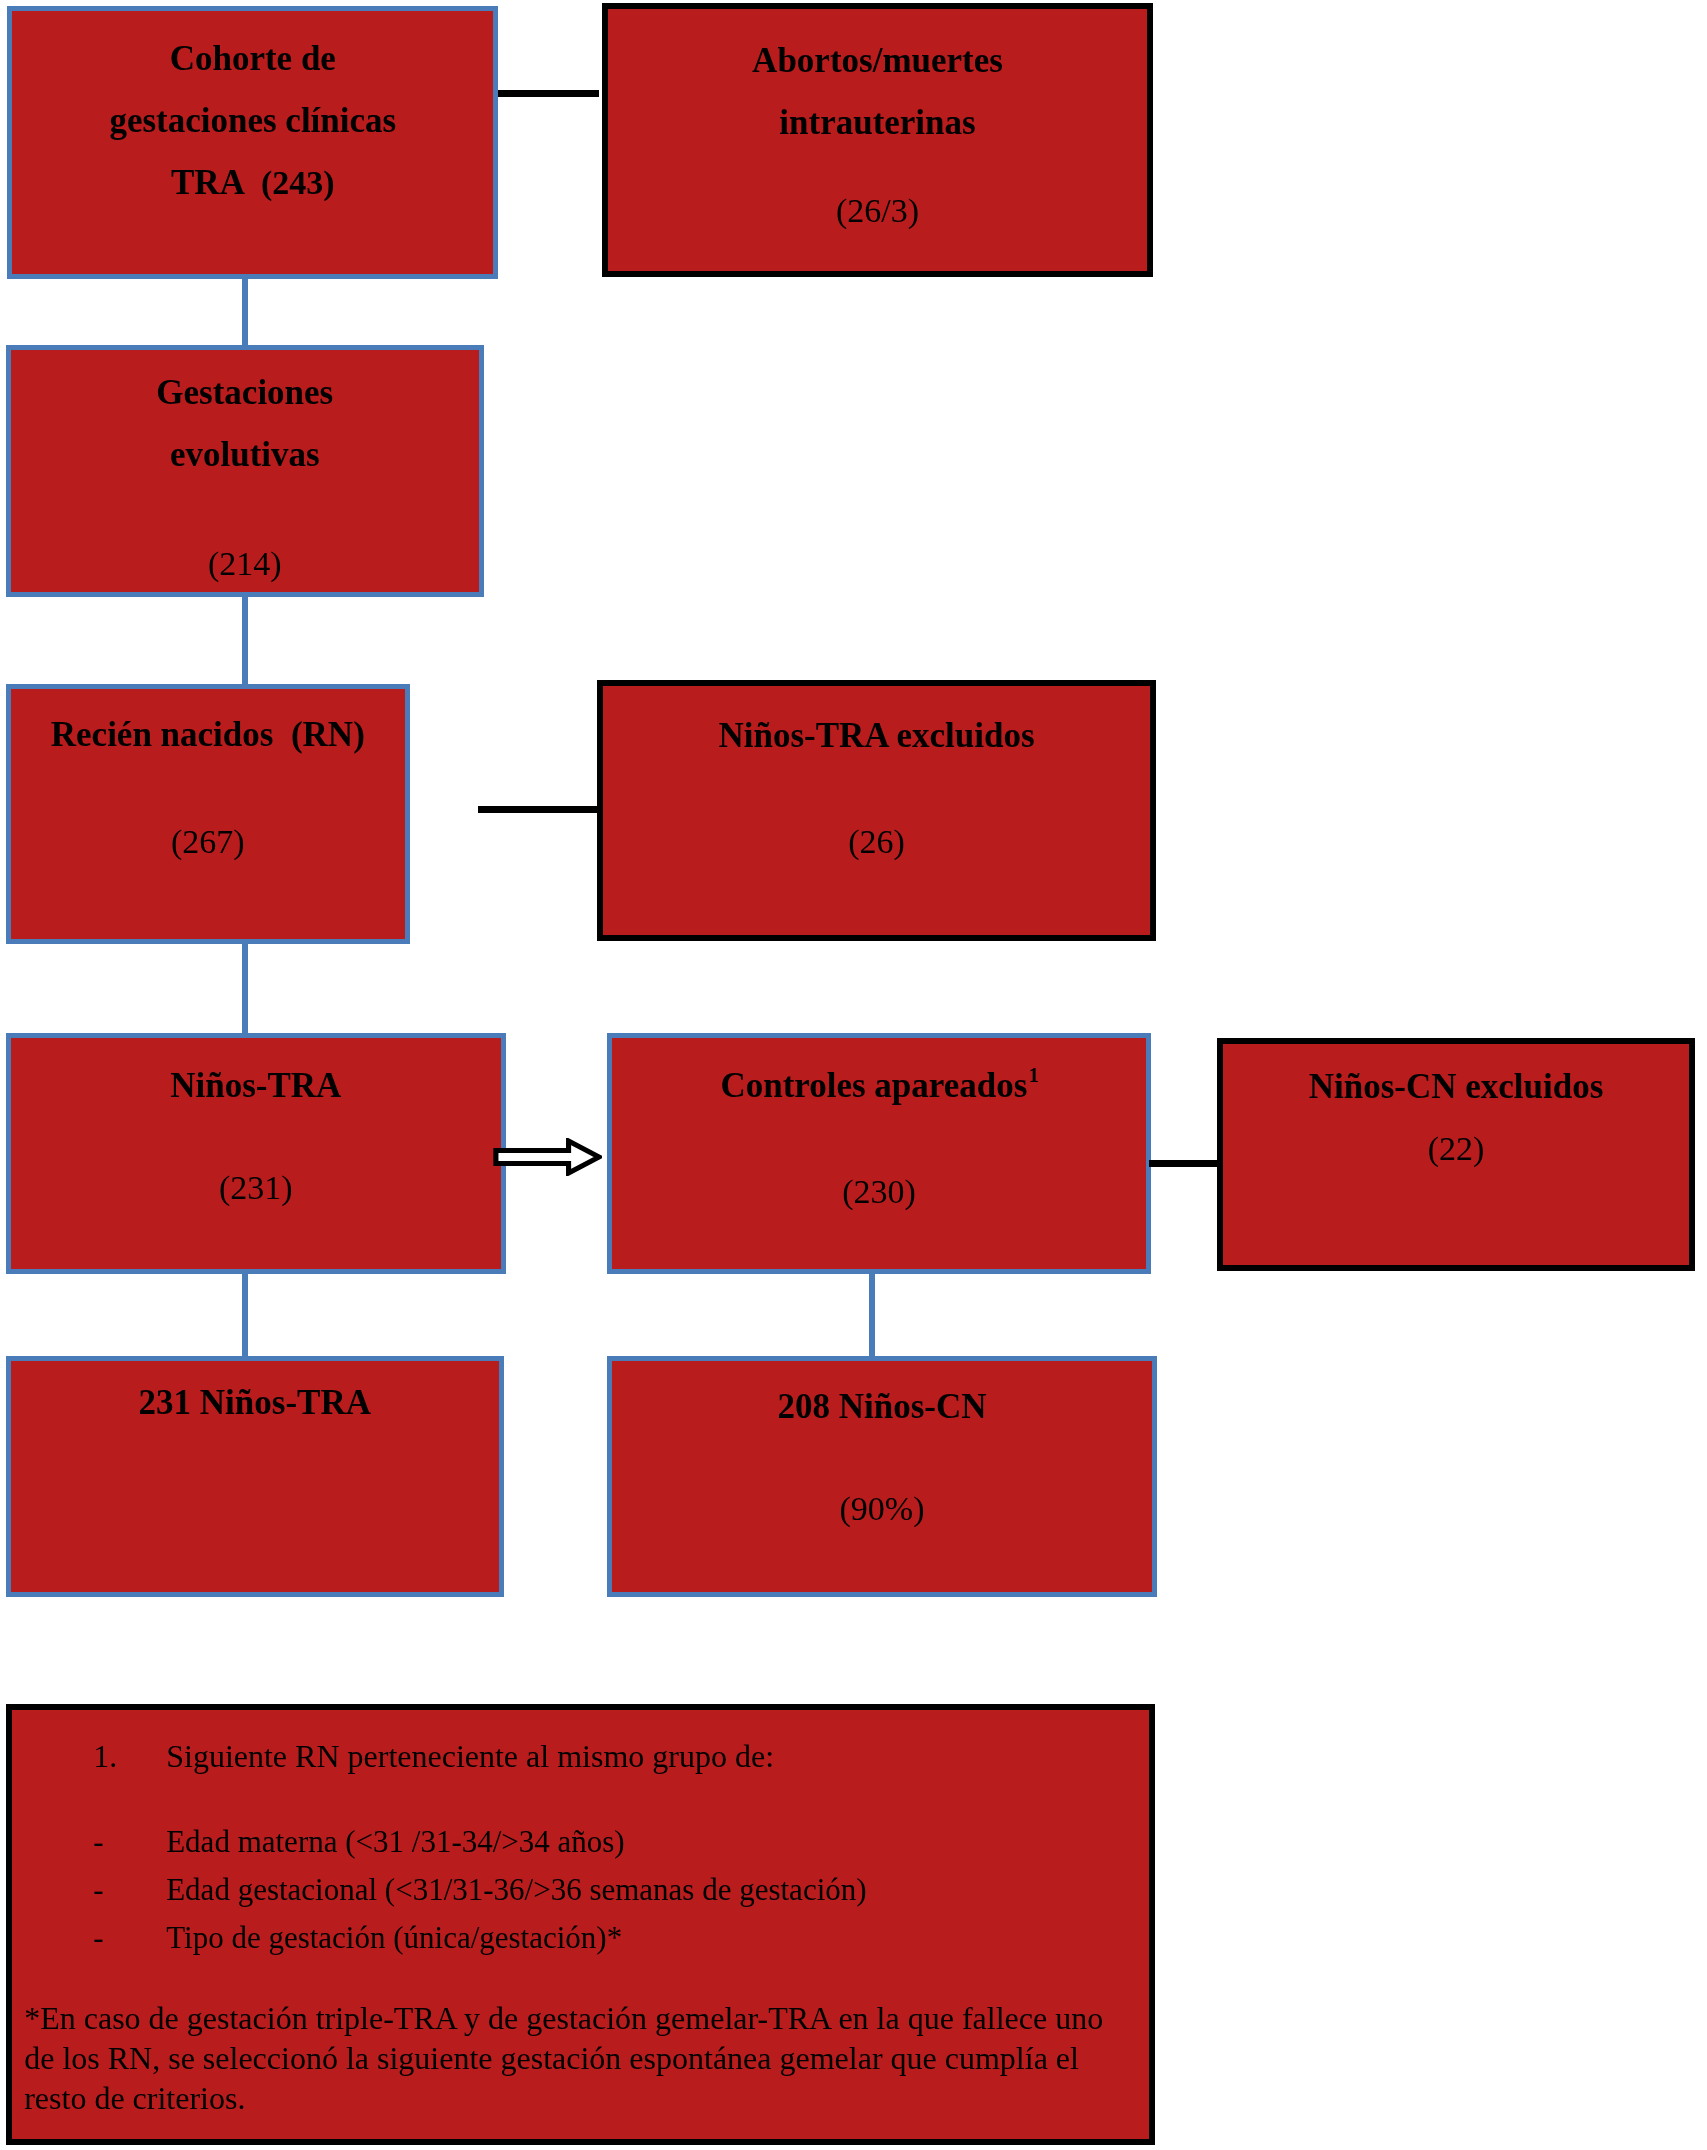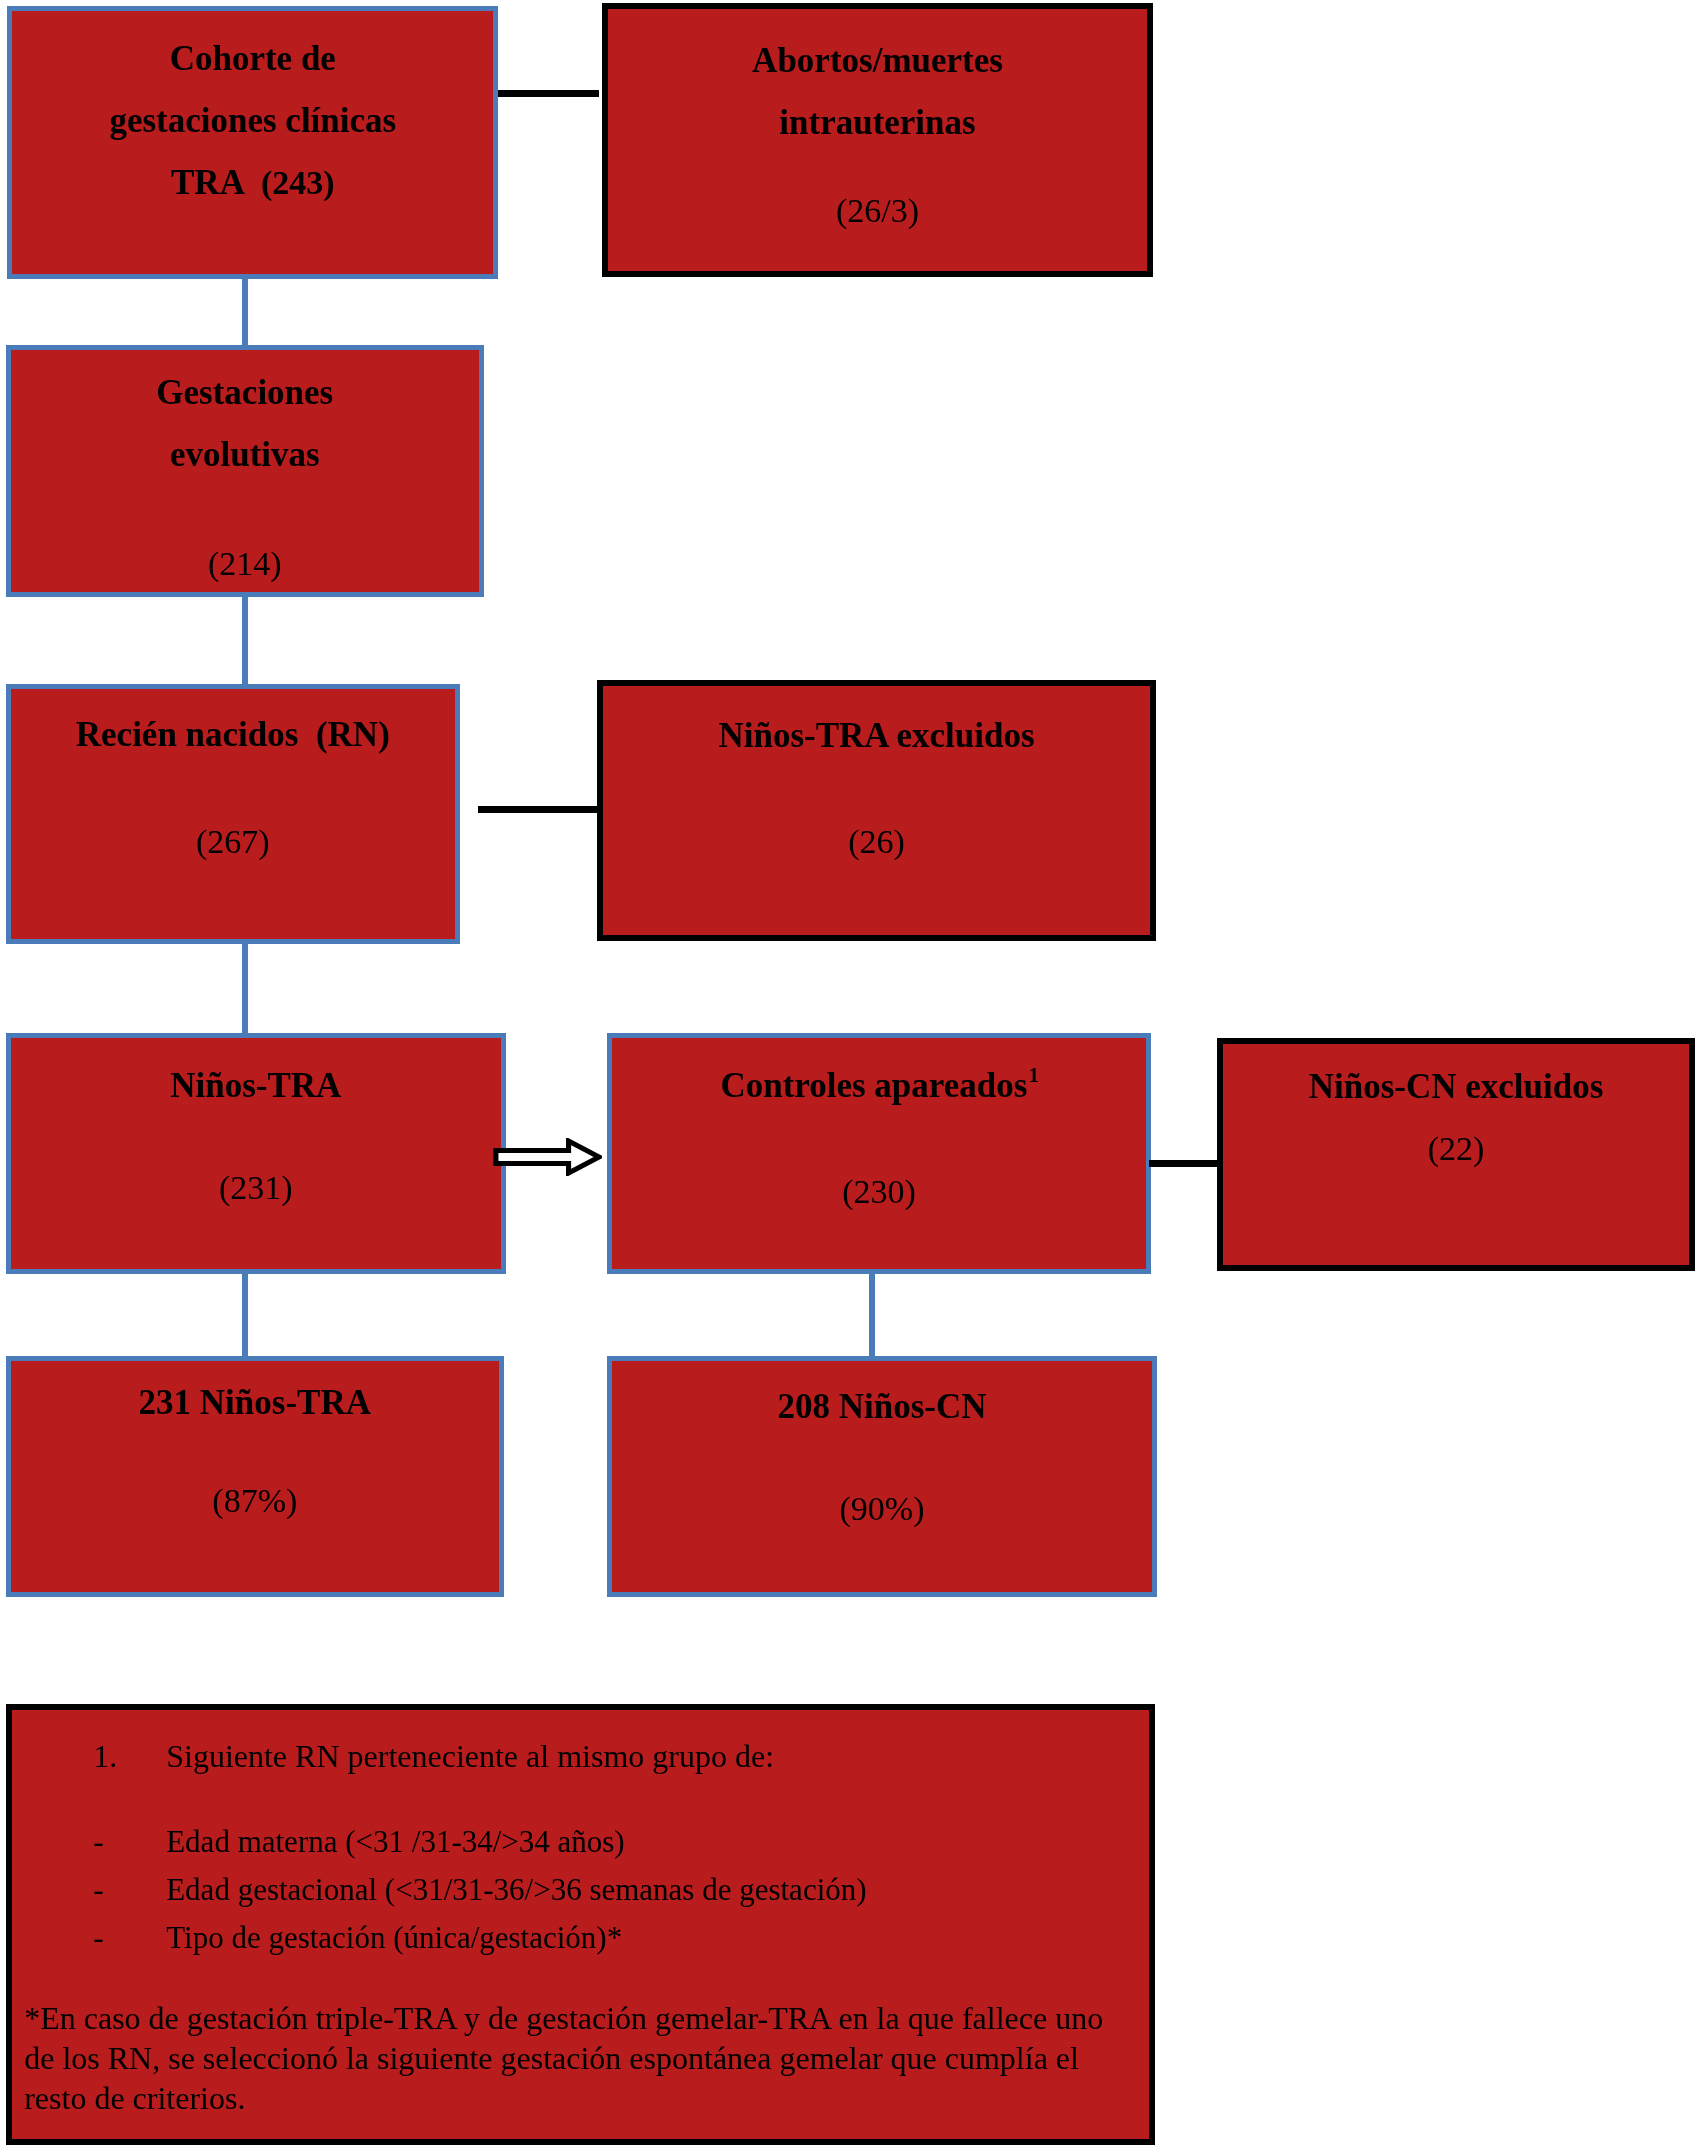--- a/index.html
+++ b/index.html
@@ -49,21 +49,21 @@
   <div class="vline" style="left:242px; top:277px; width:5.8px; height:69px;"></div>
 
   <div class="box blue" style="left:5.8px; top:345px; width:478px; height:252px; padding-top:12.4px;">
     <div class="t">Gestaciones</div>
     <div class="t">evolutivas</div>
     <span class="n" style="margin-top:47px;">(214)</span>
   </div>
 
   <div class="vline" style="left:242px; top:594px; width:5.8px; height:91px;"></div>
 
-  <div class="box blue" style="left:5.8px; top:684px; width:454px; height:260px; padding-top:14.6px;">
+  <div class="box blue" style="left:5.8px; top:684px; width:404px; height:260px; padding-top:14.6px;">
     <div class="t">Recién nacidos&nbsp; (RN)</div>
     <span class="n" style="margin-top:45px;">(267)</span>
   </div>
 
   <div class="box blk" style="left:597px; top:680px; width:559px; height:261px; padding-top:19px;">
     <div class="t">Niños-TRA excluidos</div>
     <span class="n" style="margin-top:44px;">(26)</span>
   </div>
 
   <div class="hline" style="left:478px; top:806px; width:120px; height:6.6px;"></div>
@@ -90,21 +90,20 @@
   </svg>
 
   <div class="hline" style="left:1149px; top:1160px; width:70px; height:7.3px;"></div>
 
   <div class="vline" style="left:242px; top:1273px; width:5.8px; height:85px;"></div>
 
   <div class="vline" style="left:869px; top:1273px; width:5.8px; height:85px;"></div>
 
   <div class="box blue" style="left:5.8px; top:1356px; width:498px; height:241px; padding-top:11px;">
     <div class="t">231 Niños-TRA</div>
-    <span class="n" style="margin-top:36px;">(87%)</span>
   </div>
 
   <div class="box blue" style="left:607px; top:1356px; width:550px; height:241px; padding-top:14.6px;">
     <div class="t">208 Niños-CN</div>
     <span class="n" style="margin-top:40px;">(90%)</span>
   </div>
 
   <div class="box blk footnote" style="left:5.8px; top:1704px; width:1149px; height:441px;">
     <div class="fn-item fn-first">
       <span class="fn-marker">1.</span>

